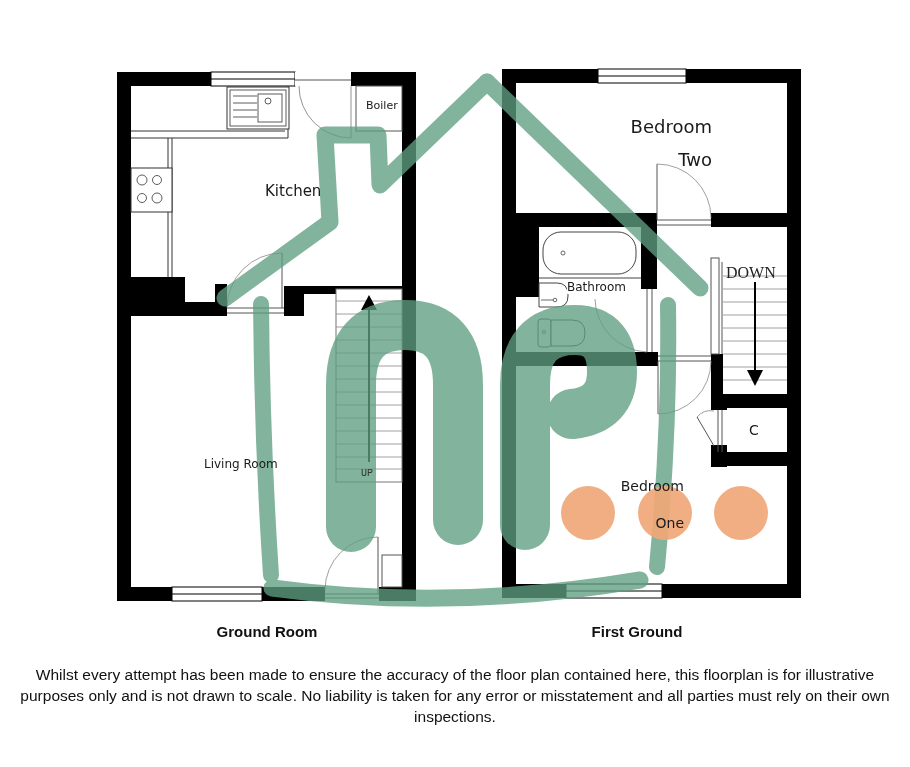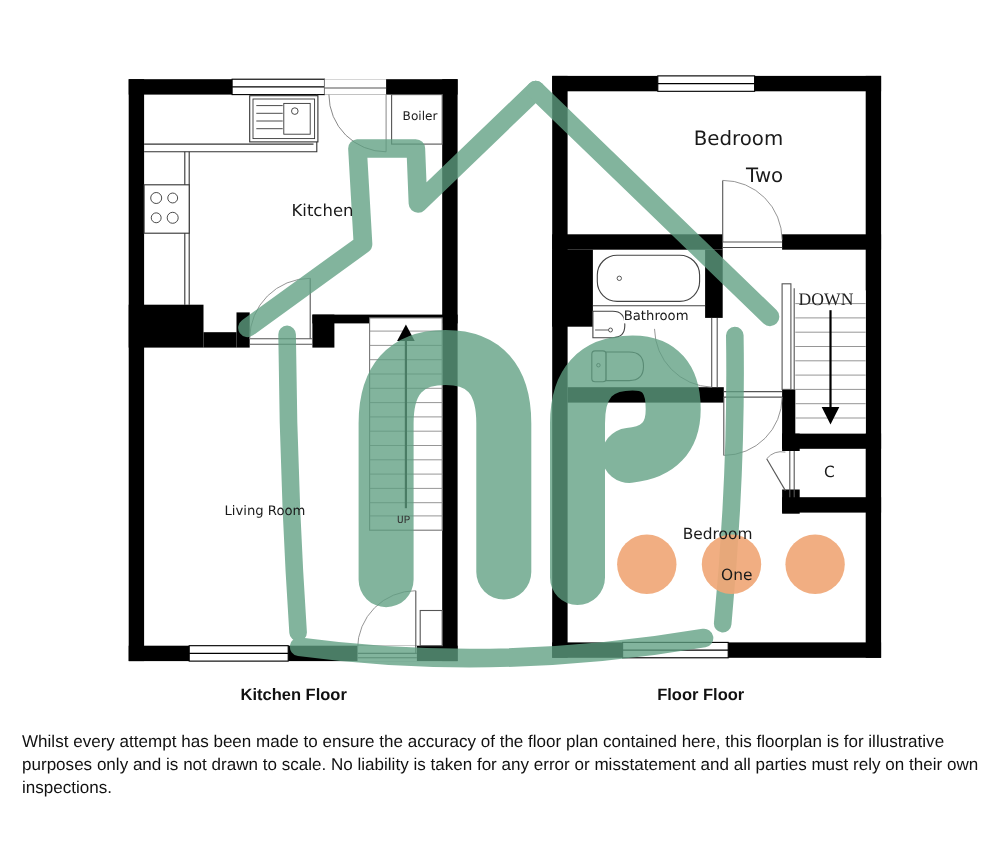--- a/index.html
+++ b/index.html
@@ -1,20 +1,20 @@
 <!DOCTYPE html>
 <html><head>
 <meta charset="utf-8">
 <style>
   html, body { margin: 0; padding: 0; background: #ffffff; }
   body { width: 910px; height: 767px; position: relative; overflow: hidden; font-family: "DejaVu Sans", sans-serif; }
   #plan { position: absolute; left: 0; top: 0; width: 910px; height: 620px; }
   .room-label { position: absolute; font-family: "DejaVu Sans", sans-serif; color: #1a1a1a; text-align: right; white-space: nowrap; line-height: 1.2; }
   .floor-title { position: absolute; top: 623px; font-family: "Liberation Sans", sans-serif; font-weight: bold; font-size: 15px; color: #111; text-align: center; }
-  .disclaimer { position: absolute; left: 20px; top: 664px; width: 870px; font-family: "Liberation Sans", sans-serif; font-size: 15.5px; line-height: 21px; color: #111; }
+  .disclaimer { position: absolute; left: 20px; top: 664px; width: 870px; text-align: center; font-family: "Liberation Sans", sans-serif; font-size: 15.5px; line-height: 21px; color: #111; }
 </style>
 </head>
 <body>
 
 <svg id="plan" viewBox="0 0 910 620" xmlns="http://www.w3.org/2000/svg">
 
   <g>
 
     <rect x="117" y="72" width="299" height="14" fill="#000"></rect>
     <rect x="117" y="72" width="14" height="529" fill="#000"></rect>
@@ -202,16 +202,16 @@
   <div style="margin-top:11px;">Two</div>
 </div>
 <div class="room-label" style="left:567px; top:280px; font-size:12px; background:#fff;">Bathroom</div>
 <div class="room-label" style="left:726px; top:263px; font-size:16px; color:#222;font-family:Liberation Serif, serif;">DOWN</div>
 <div class="room-label" style="left:749px; top:422px; font-size:14px;">C</div>
 <div class="room-label" style="left:600px; top:478px; width:84px; font-size:14px;">
   <div>Bedroom</div>
   <div style="margin-top:20px;">One</div>
 </div>
 
-<div class="floor-title" style="left:187px; width:160px;">Kitchen Floor</div>
-<div class="floor-title" style="left:557px; width:160px;">Floor Floor</div>
+<div class="floor-title" style="left:187px; width:160px;">Ground Room</div>
+<div class="floor-title" style="left:557px; width:160px;">First Ground</div>
 
 <div class="disclaimer">Whilst every attempt has been made to ensure the accuracy of the floor plan contained here, this floorplan is for illustrative purposes only and is not drawn to scale. No liability is taken for any error or misstatement and all parties must rely on their own inspections.</div>
 
 </body></html>

